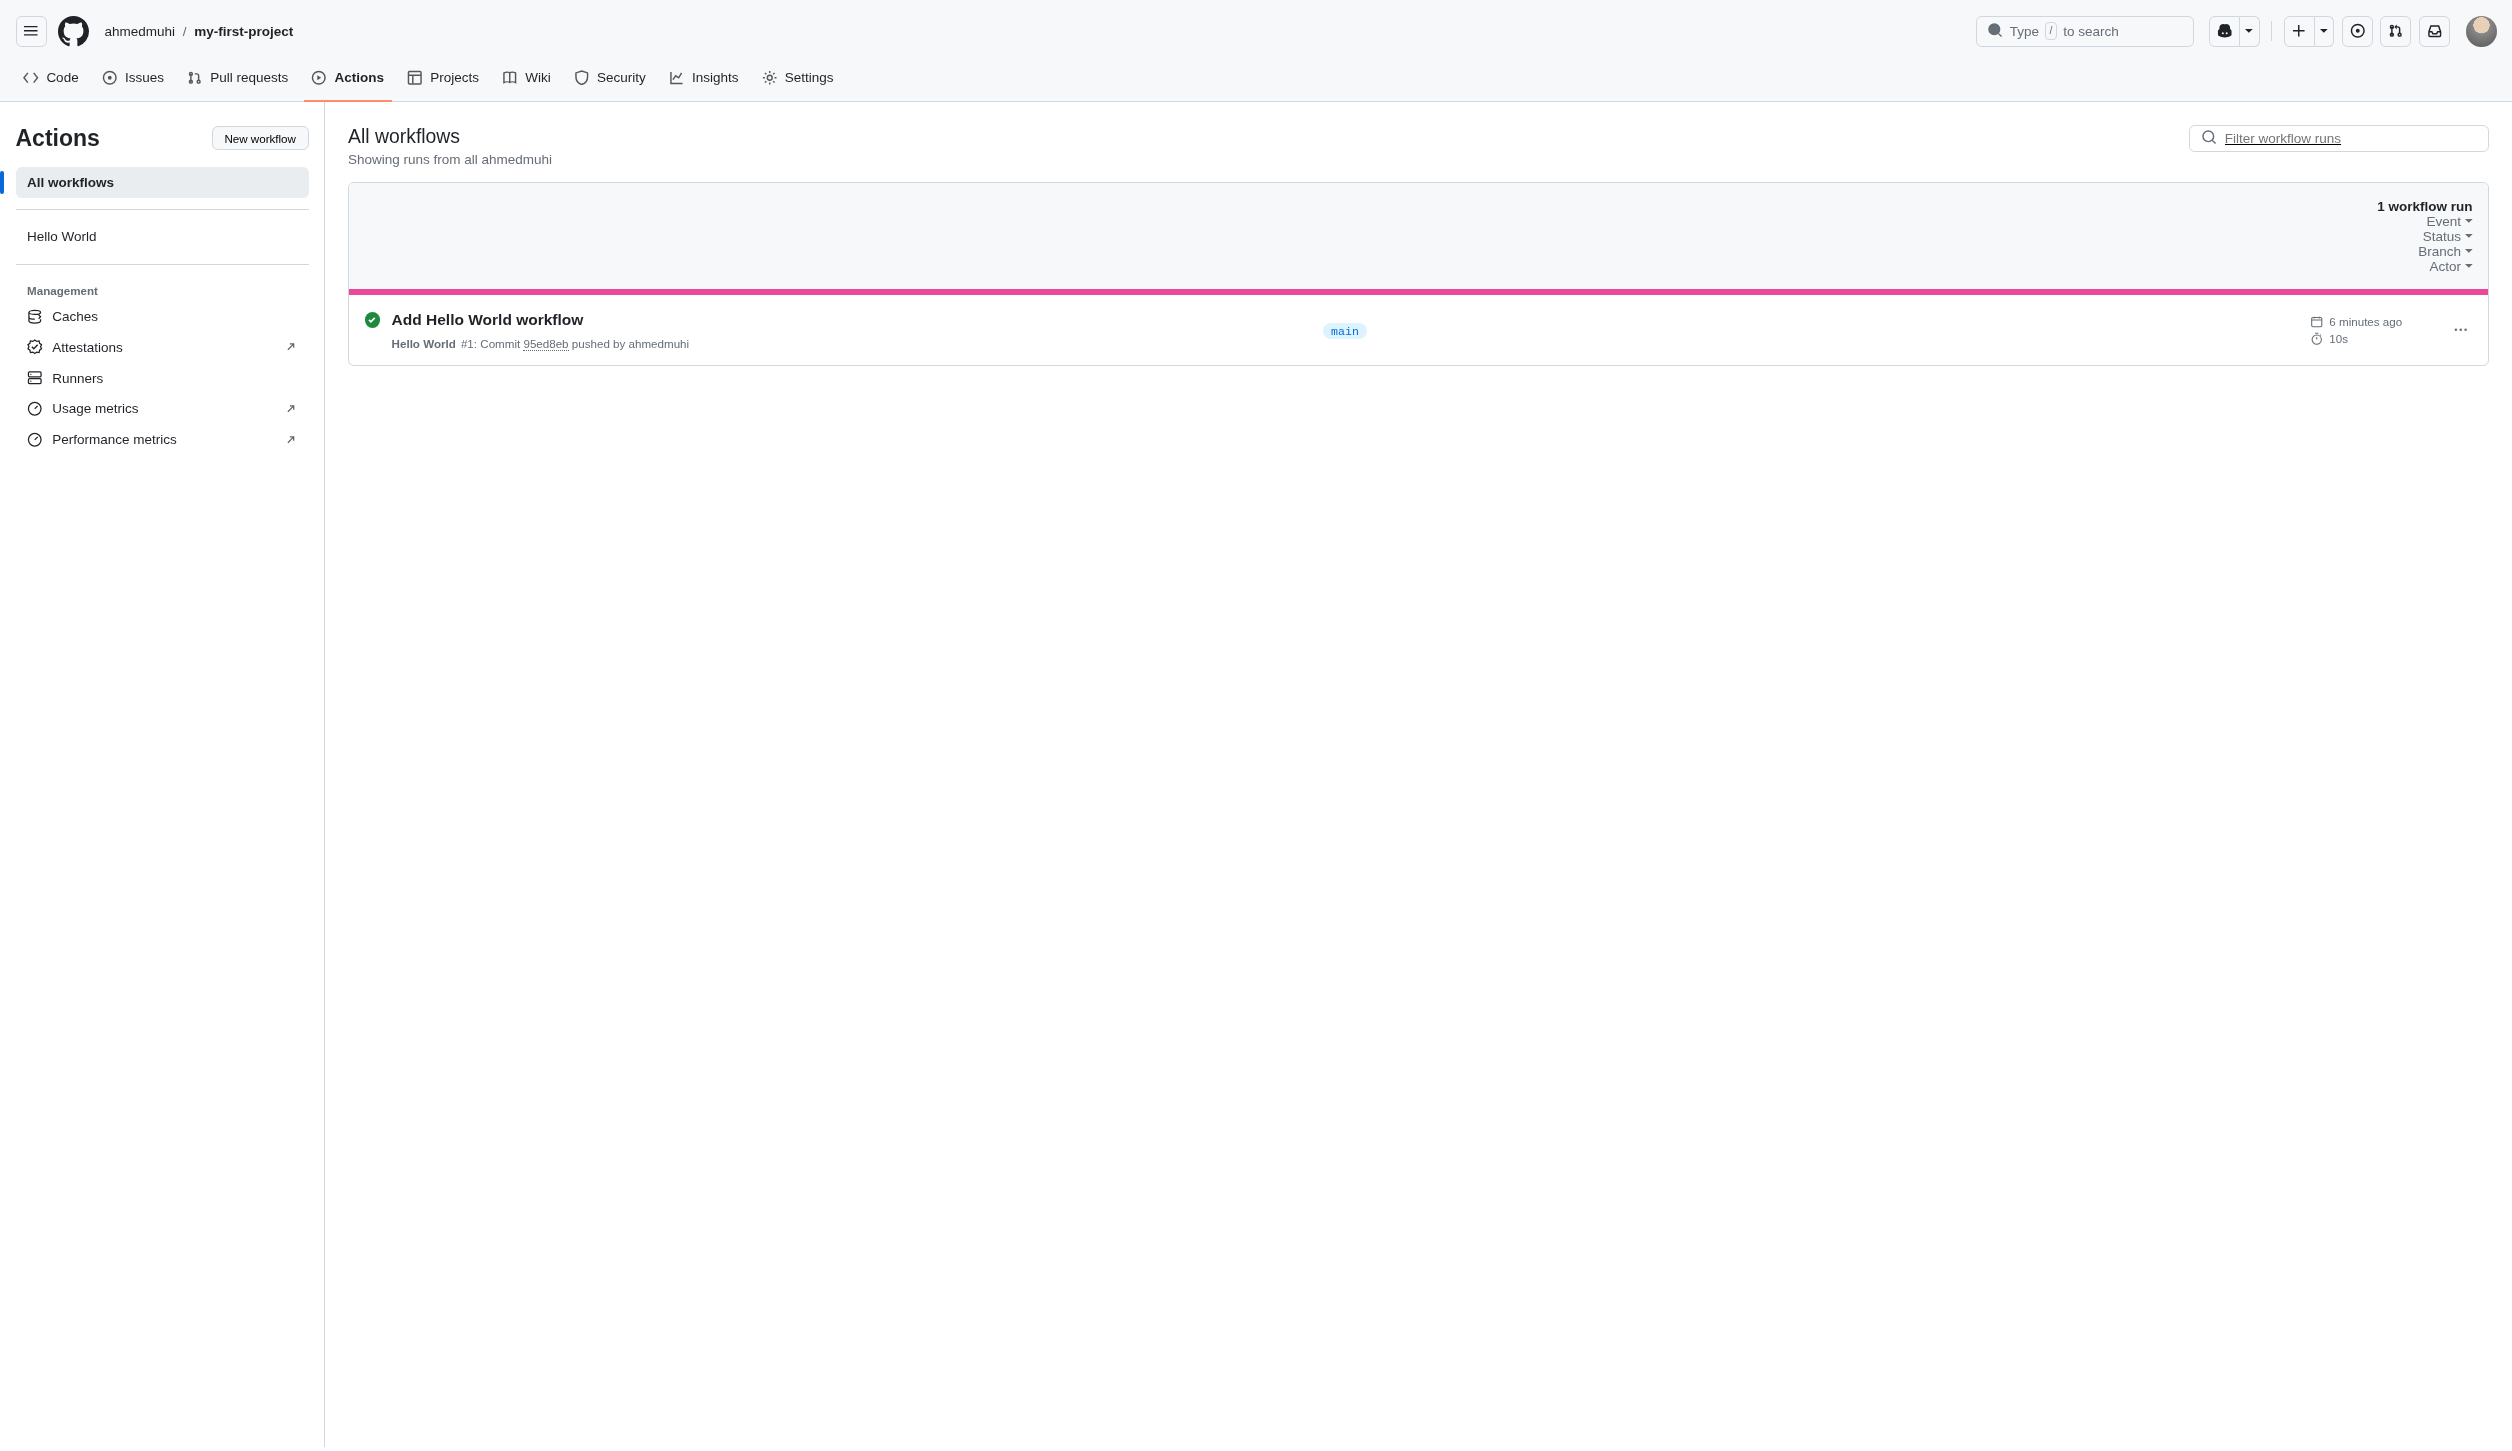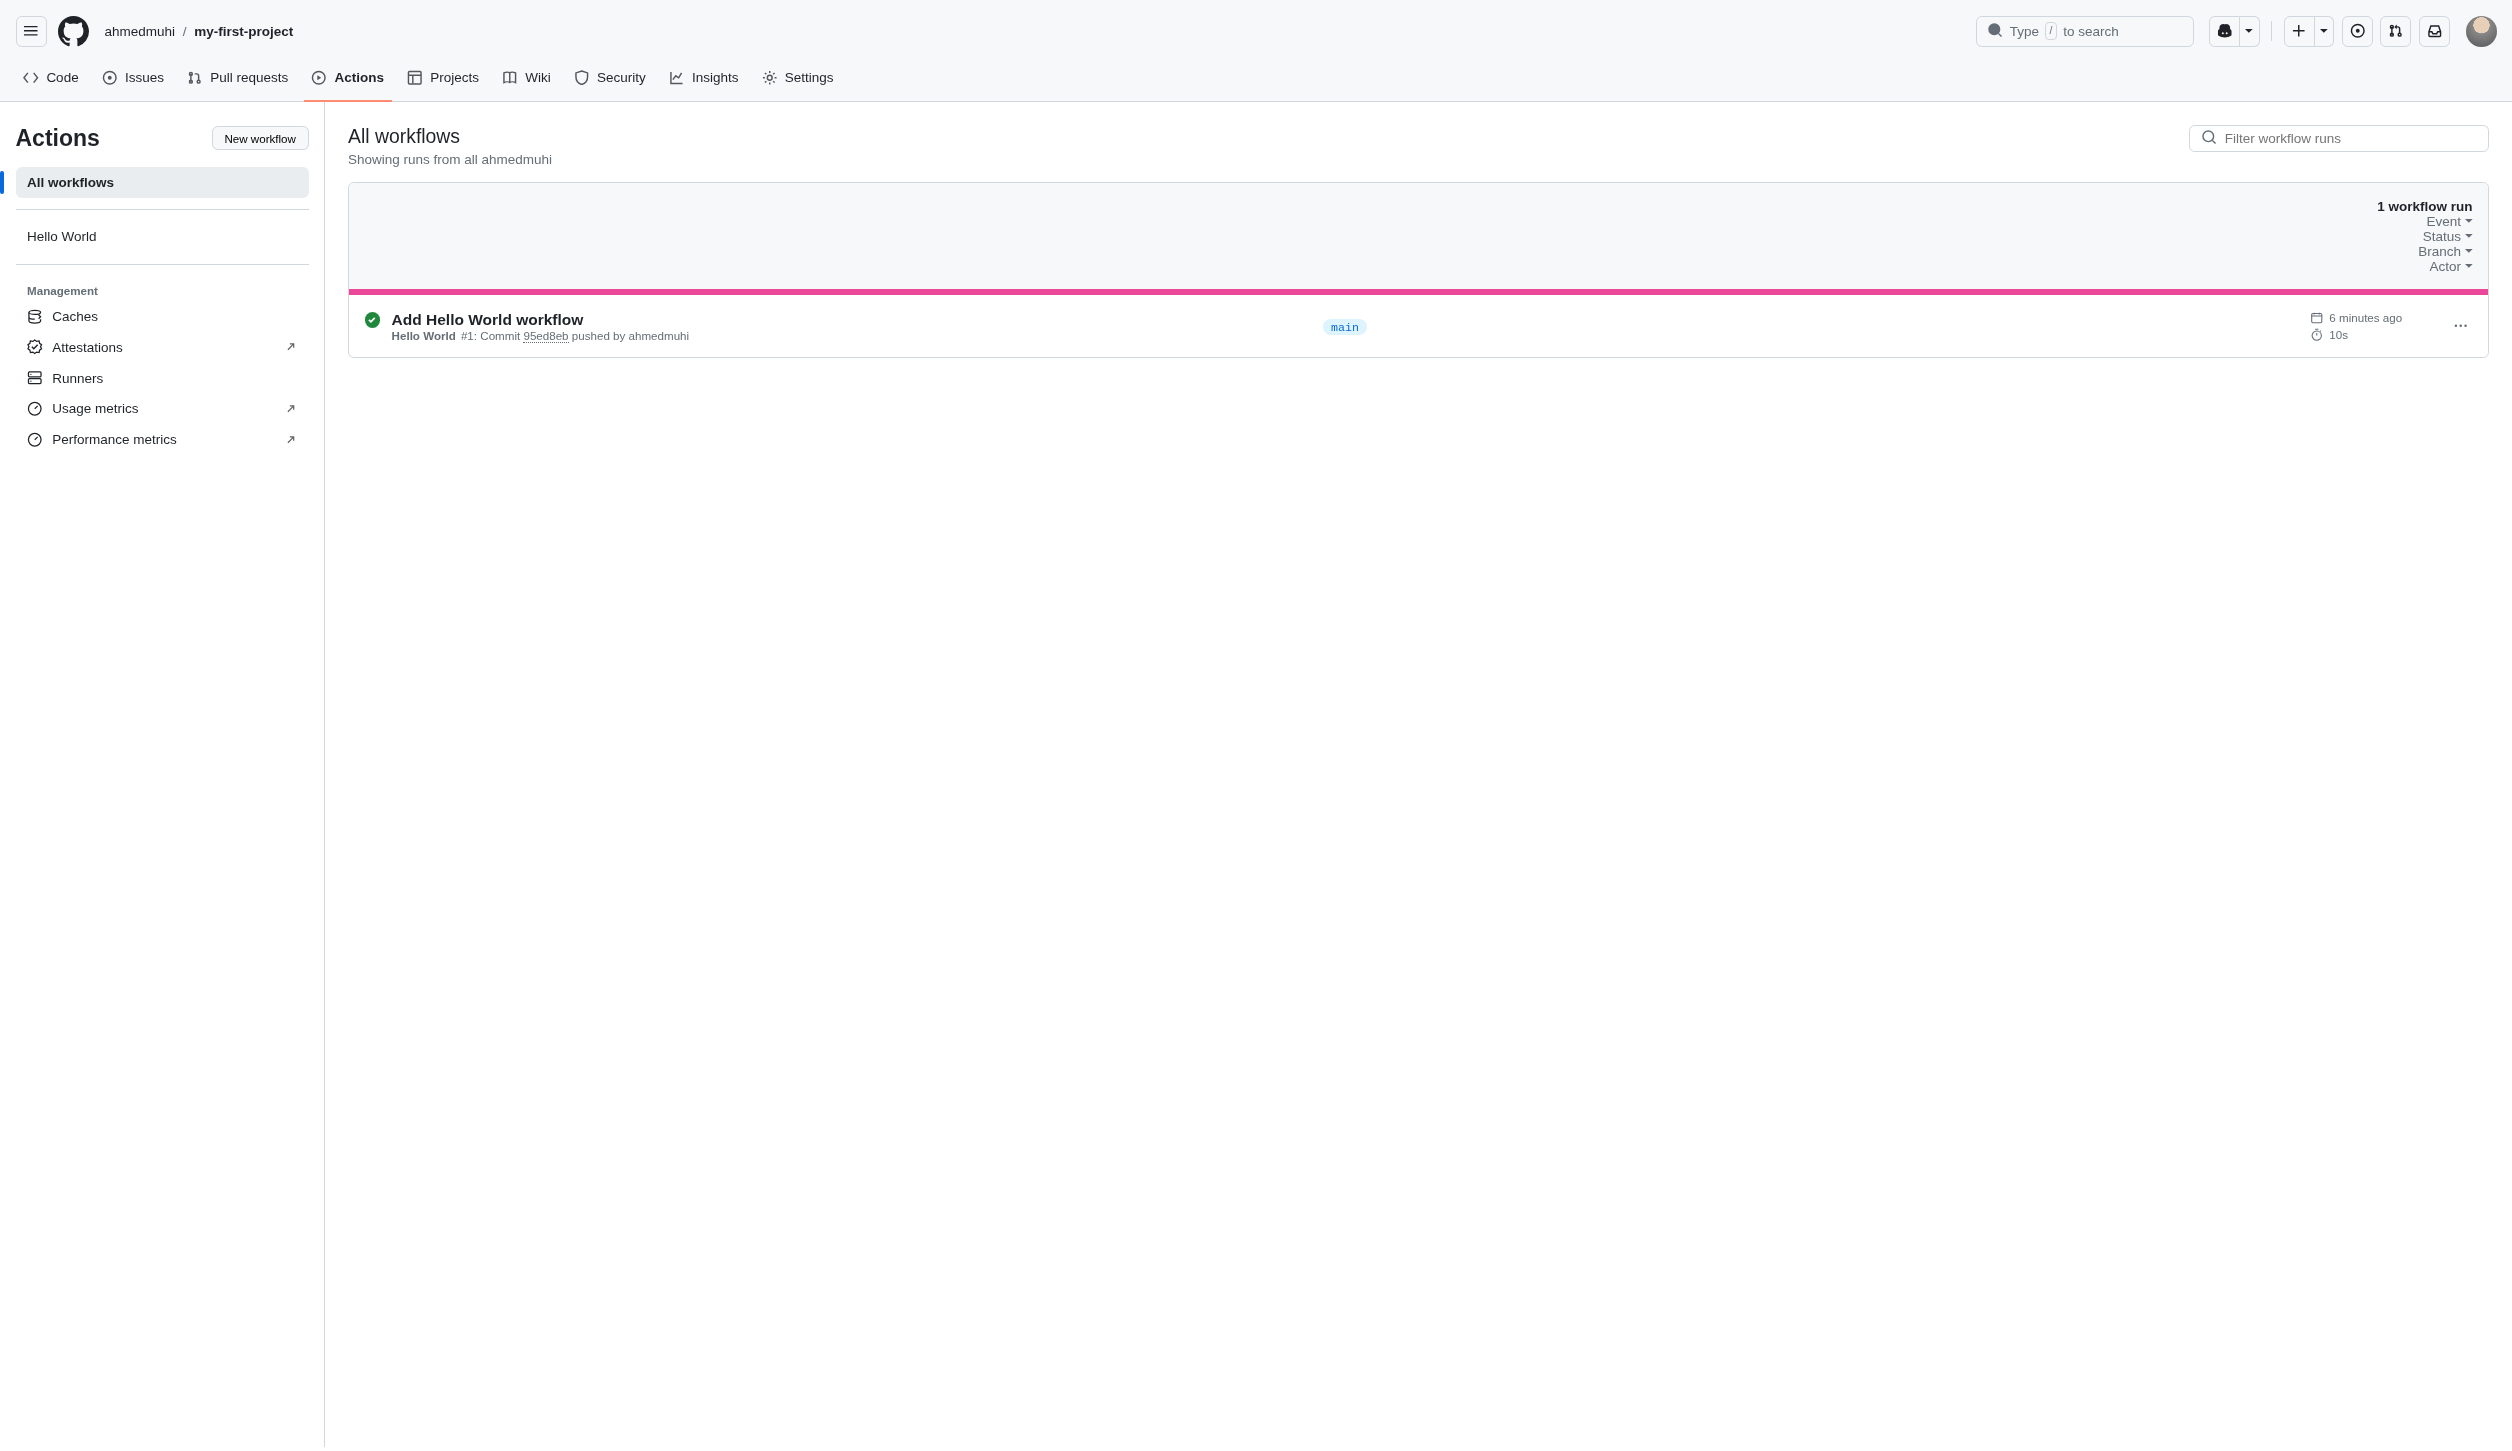--- a/index.html
+++ b/index.html
@@ -183,20 +183,21 @@
   border: 1px solid #d0d7de;
   border-radius: 5.8px;
   padding: 4.8px 11.6px;
   width: 300px;
   gap: 7.7px;
 }
 .filter-input {
   border: none; outline: none;
   flex: 1;
   font-size: 13.5px;
+  text-decoration: underline;
 }
 
 
 .runs-box {
   border: 1px solid #d0d7de;
   border-radius: 5.8px;
   overflow: hidden;
 }
 .runs-header {
   display: flex; align-items: flex-end;
@@ -221,21 +222,21 @@
 .status-icon {
   width: 15.5px; height: 15.5px;
   border-radius: 50%;
   background: #1f883d;
   display: flex; align-items: center; justify-content: center;
   flex-shrink: 0;
   margin-top: 1.9px;
   align-self: flex-start;
 }
 .run-main { flex: 1; }
-.run-title { font-weight: 600; font-size: 15.5px; margin-bottom: 0; cursor: pointer; }
+.run-title { font-weight: 600; font-size: 15.5px; margin-bottom: 8px; cursor: pointer; }
 .run-meta { font-size: 11.6px; color: #656d76; }
 .run-meta .wf-name { font-weight: 600; }
 .run-meta .sha { color: #656d76; border-bottom: 1px dotted #656d76; }
 .branch-badge {
   font-family: Liberation Mono, monospace;
   font-size: 11.6px;
   color: #0969da;
   background: #ddf4ff;
   padding: 1.9px 7.7px;
   border-radius: 9.7px;

